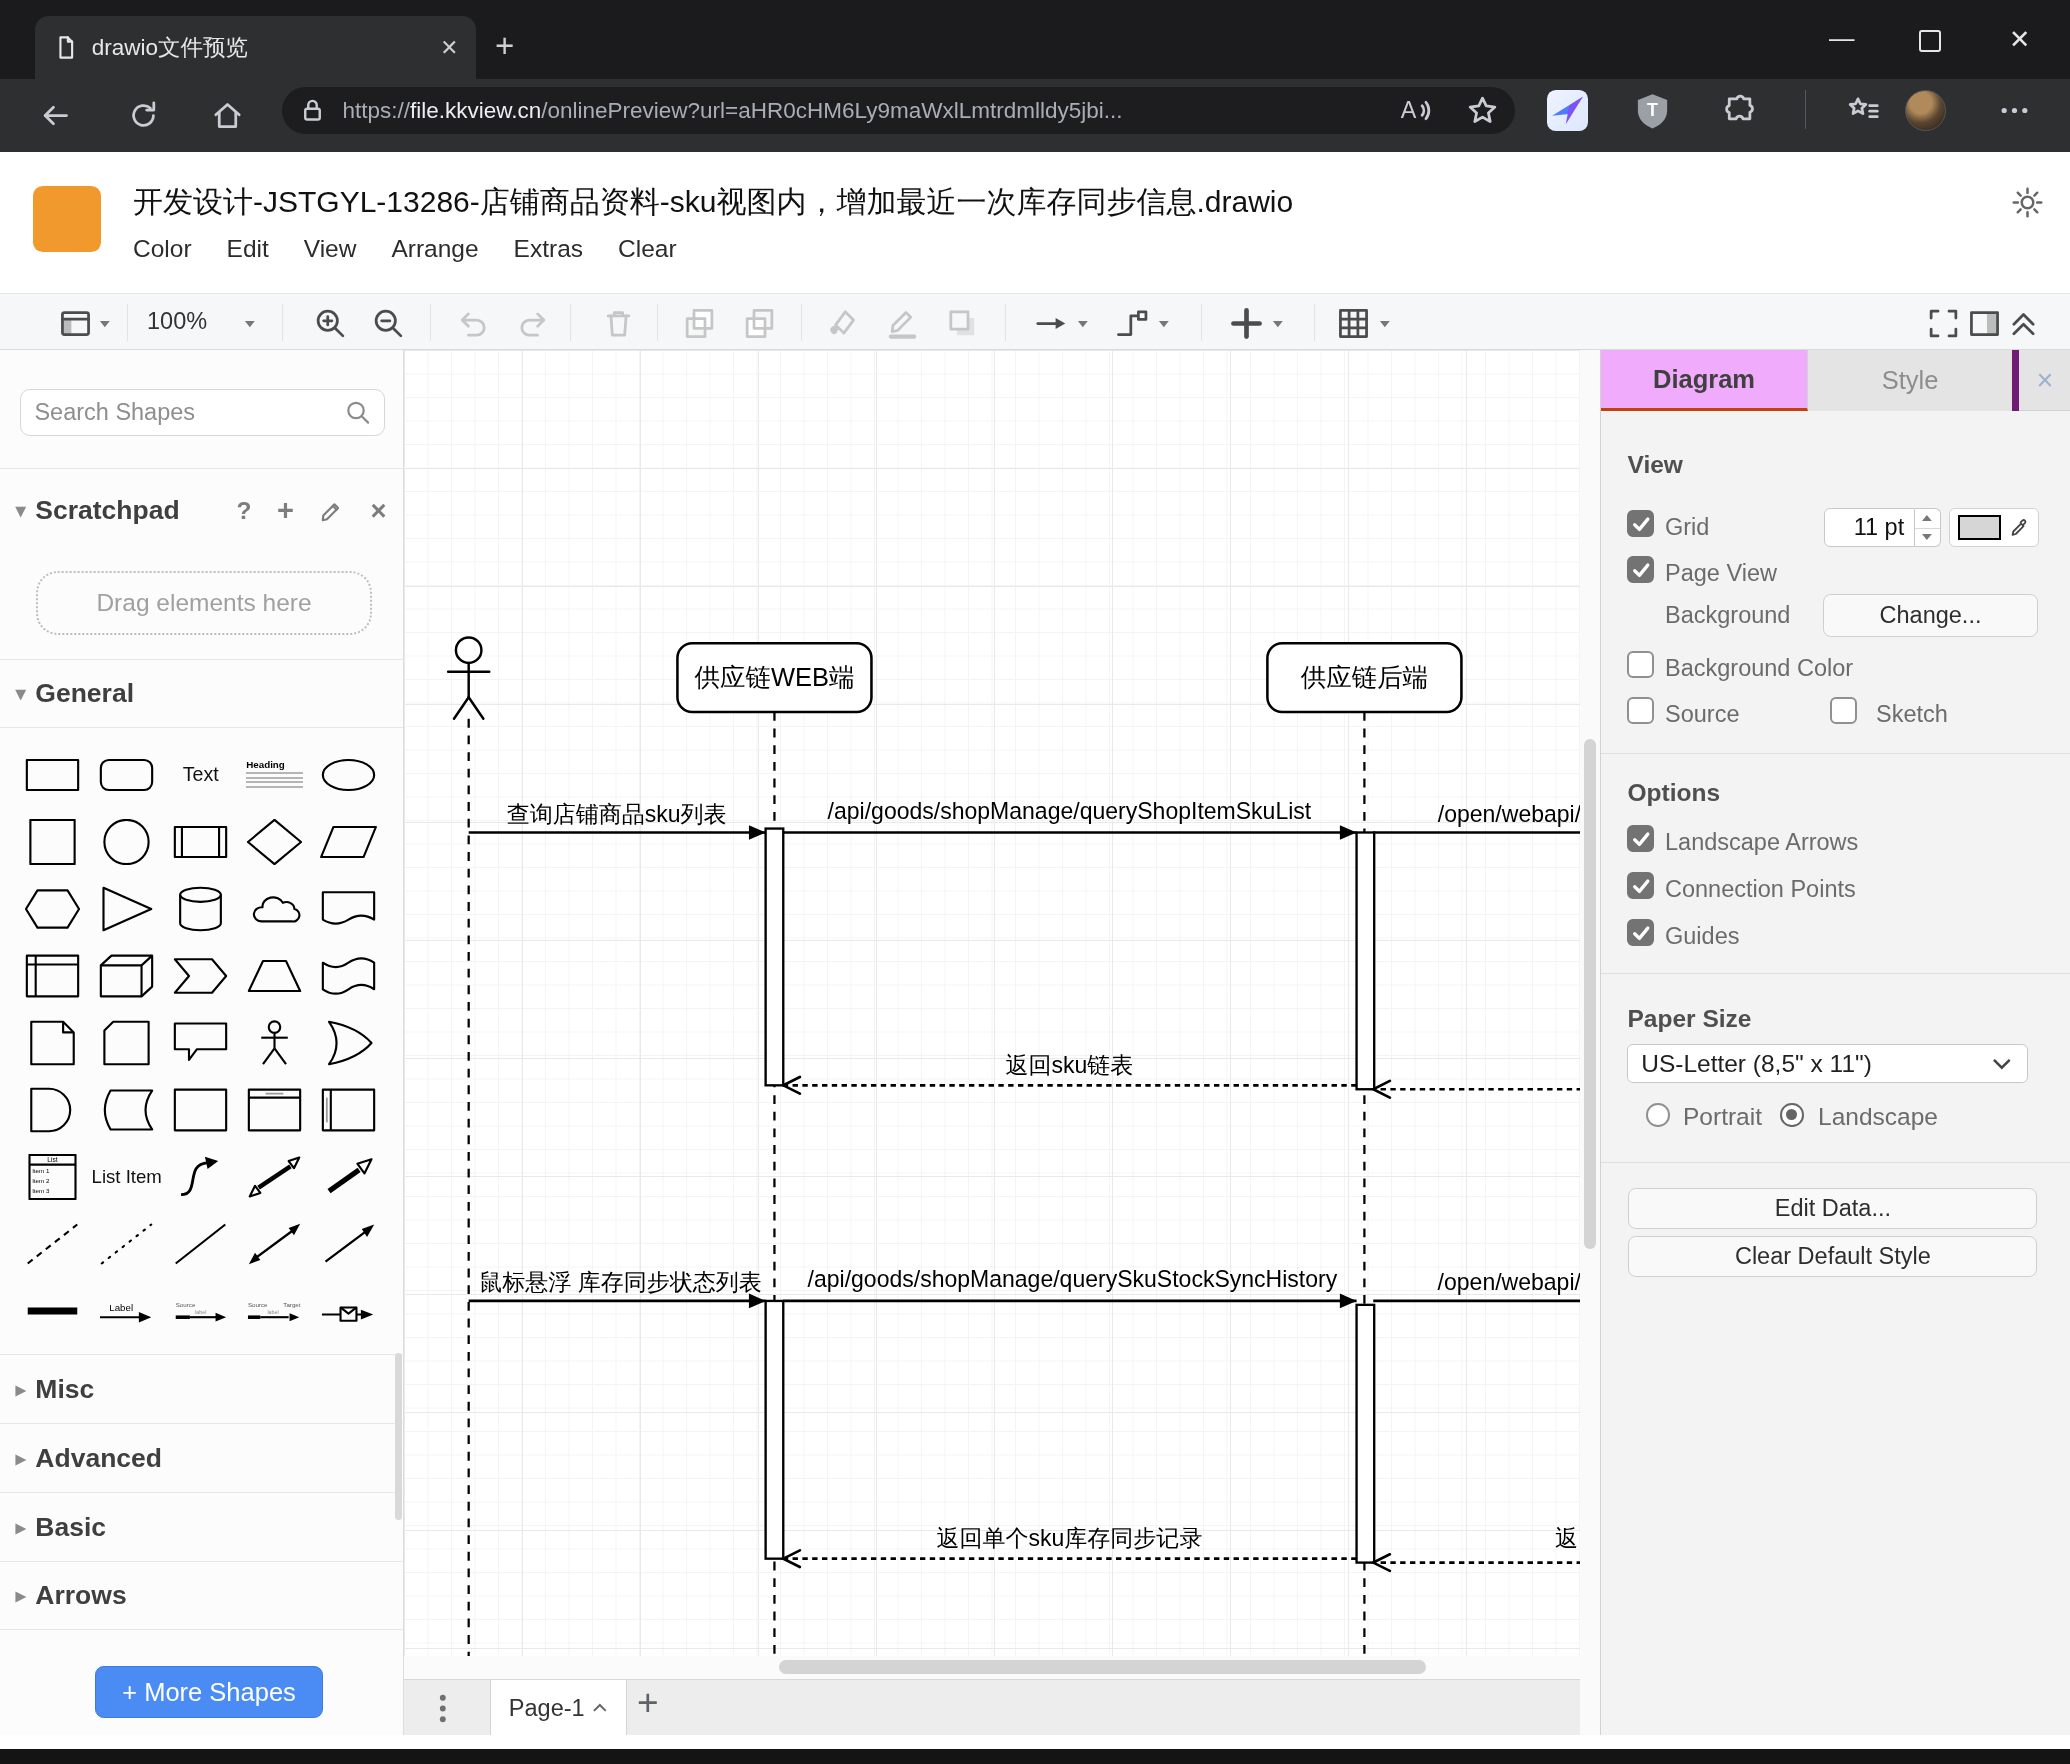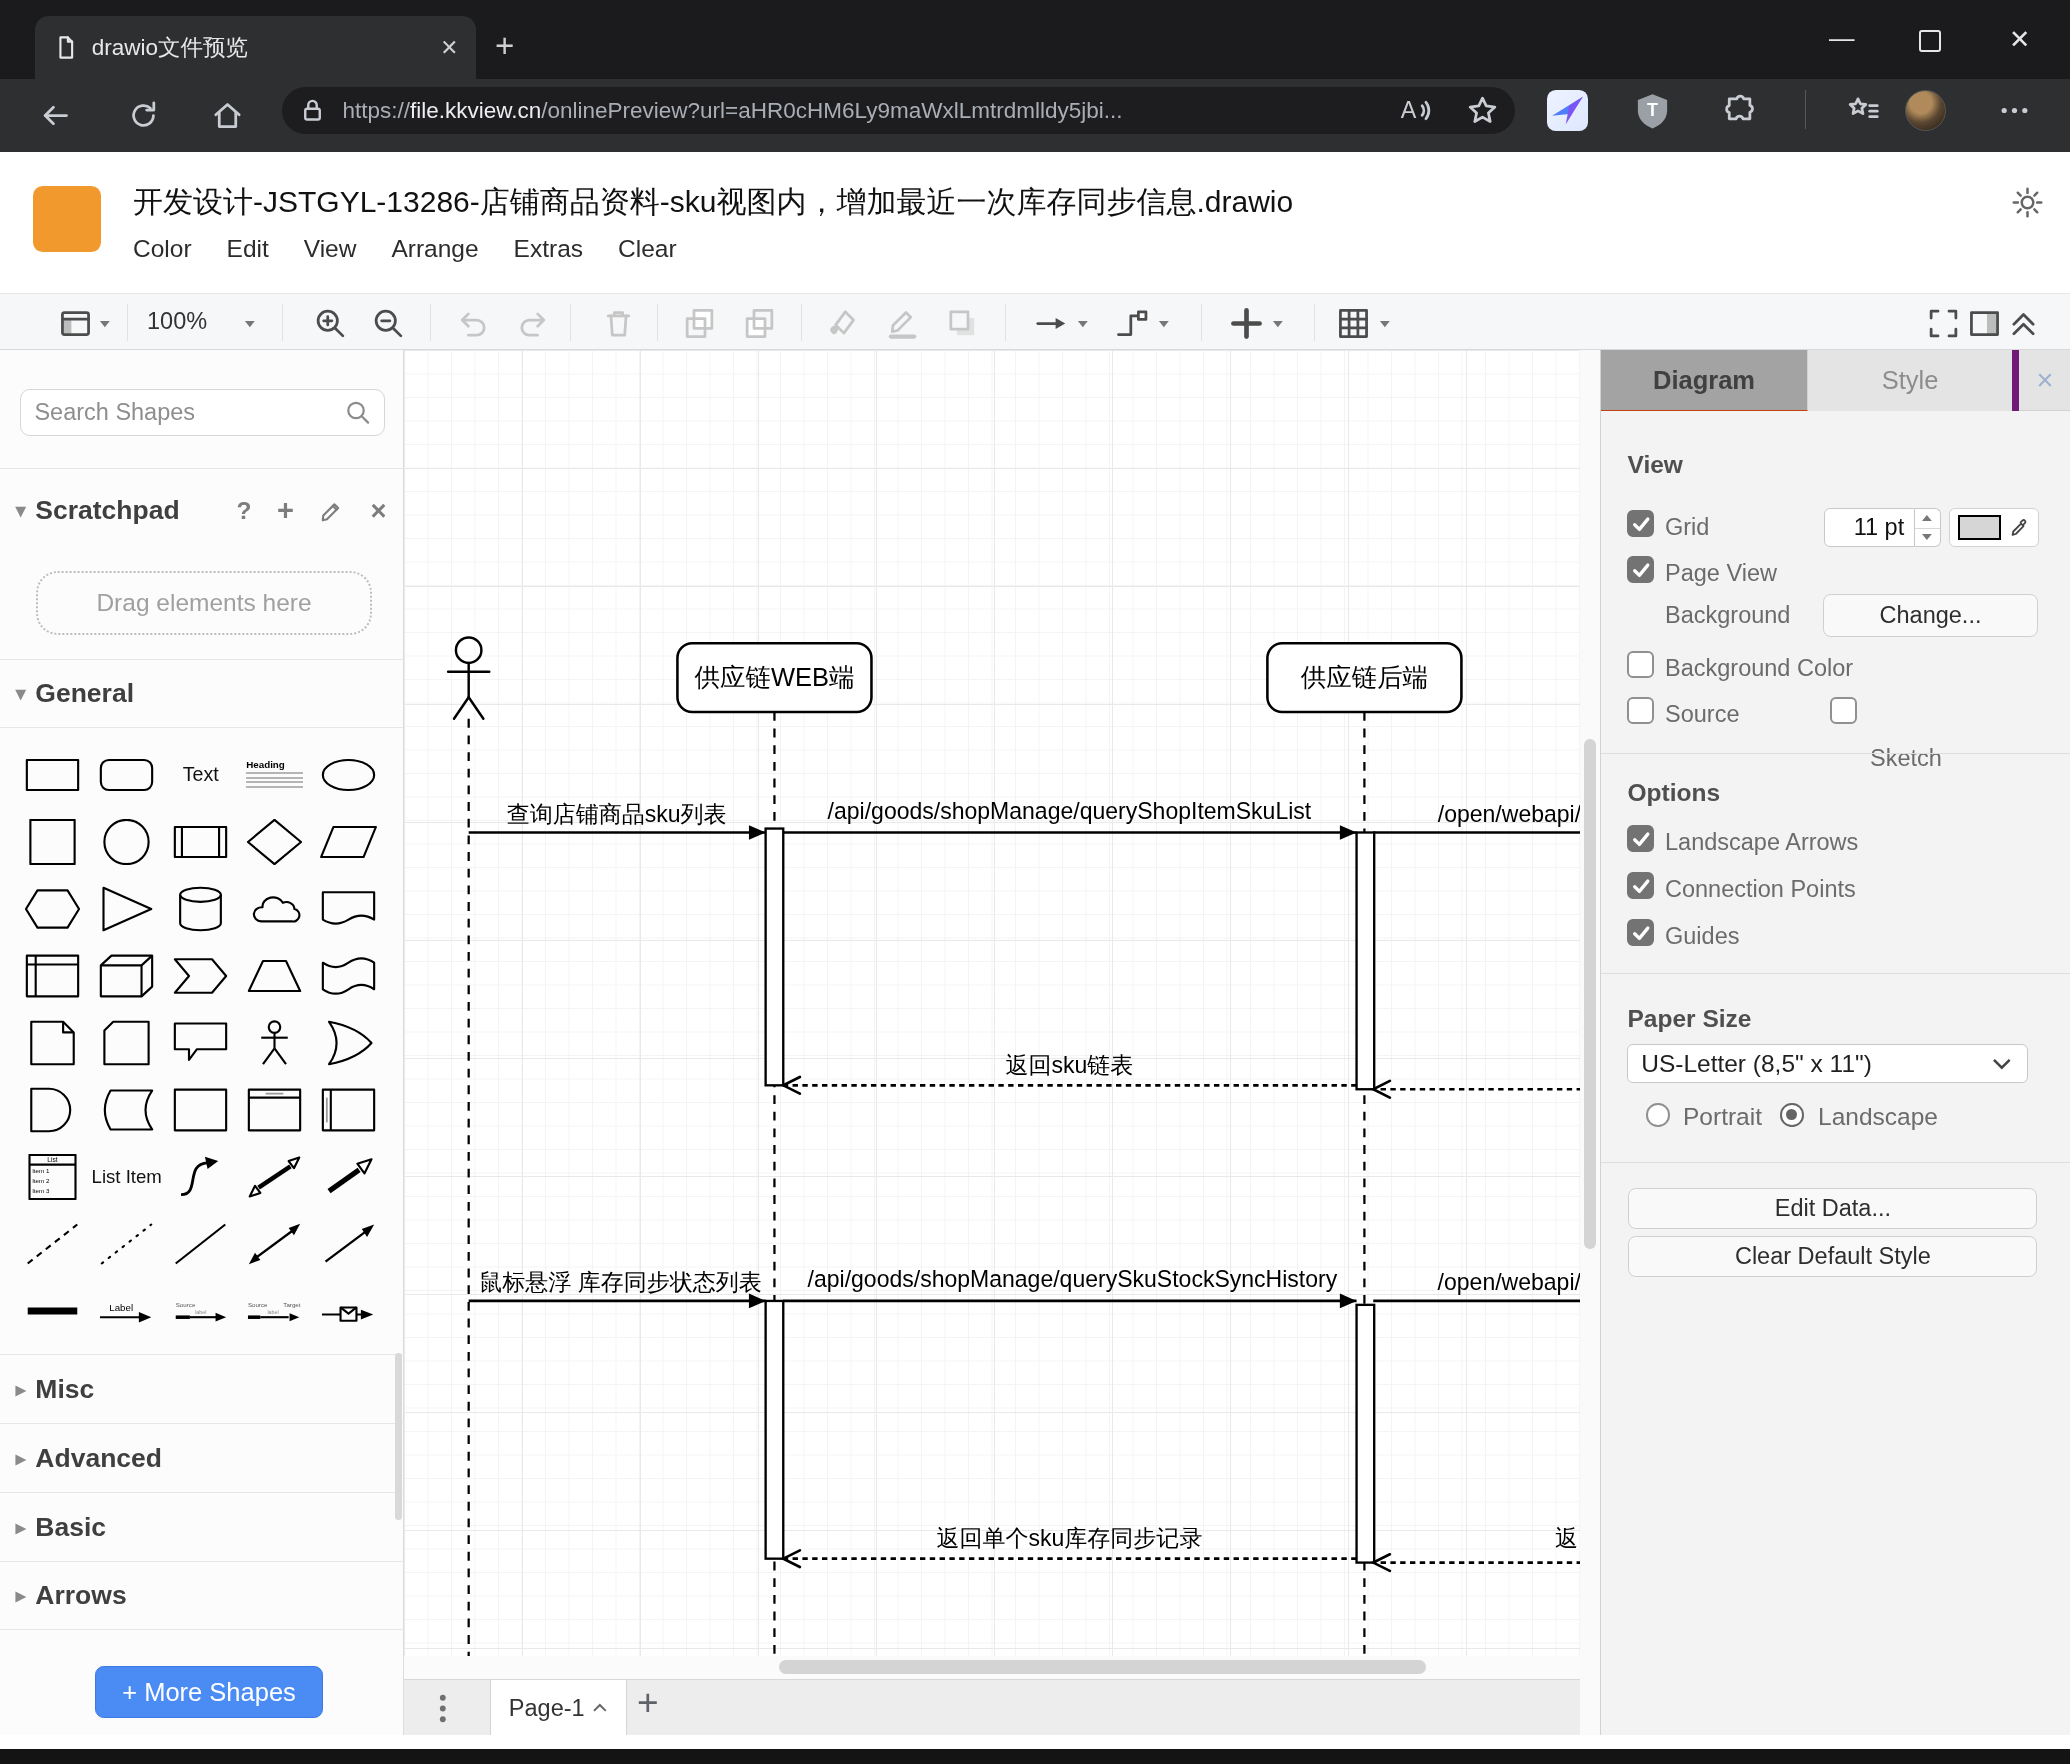--- a/index.html
+++ b/index.html
@@ -79,21 +79,21 @@
   
   #footer{left:404px;top:1679px;width:1176px;height:56px;background:#ededed;border-top:1px solid #d8d8d8;}
   #page-tab{position:absolute;left:86px;top:0;width:137px;height:56px;background:#fff;border-left:1px solid #d5d5d5;border-right:1px solid #d5d5d5;
             display:flex;align-items:center;justify-content:center;gap:7.8px;font-size:23.5px;color:#333;}
   #pages-menu{position:absolute;left:29px;top:9.8px;width:19.6px;height:37px;color:#6f6f6f;}
   #add-page{position:absolute;left:233px;top:2px;font-size:37px;font-weight:300;color:#5f6368;}
   
   #panel{left:1600px;top:350px;width:470px;height:1385px;background:#f3f3f3;border-left:1px solid #d2d2d2;}
   #ptabs{position:absolute;left:0;top:0;width:470px;height:61px;border-bottom:1px solid #d2d2d2;display:flex;}
   .ptab{height:61px;display:flex;align-items:center;justify-content:center;font-size:25.5px;}
-  #ptab-diagram{width:207px;background:#a3a3a3;border-right:1px solid #d2d2d2;color:#404040;font-weight:bold;border-bottom:1px solid #c2410c;margin-bottom:-1px;}
+  #ptab-diagram{width:207px;background:#f0abfc;border-right:1px solid #d2d2d2;color:#404040;font-weight:bold;border-bottom:3px solid #c2410c;margin-bottom:-1px;}
   #ptab-style{width:211px;background:#e4e4e4;color:#8d8d8d;border-right:7px solid #701a75;}
   #ptab-close{flex:1;background:#e4e4e4;color:#9db1cf;font-size:29px;display:flex;align-items:center;justify-content:center;}
   .phead{position:absolute;font-size:24.5px;font-weight:bold;color:#4f4f4f;}
   .plabel{position:absolute;font-size:23.5px;color:#6b6b6b;white-space:nowrap;}
   .cb{position:absolute;width:27.4px;height:27.4px;border-radius:5.9px;border:2.5px solid #909090;background:#fff;}
   .cb.checked{background:#737373;border-color:#737373;}
   .cb svg{position:absolute;left:1px;top:1px;}
   .radio{position:absolute;width:23.5px;height:23.5px;border-radius:50%;border:2.5px solid #909090;background:#fff;}
   .radio.selected{border-color:#666;}
   .radio.selected::after{content:"";position:absolute;left:3.9px;top:3.9px;width:10.8px;height:10.8px;border-radius:50%;background:#666;}
@@ -842,21 +842,21 @@
         </svg>
       </span>
     <span class="plabel" style="left:64px;top:210px;">Page View</span>
     <span class="plabel" style="left:64px;top:252px;">Background</span>
     <div class="pbtn" style="left:222px;top:244px;width:215px;height:43px;">Change...</div>
     <span class="cb" style="left:25.5px;top:301px;"></span>
     <span class="plabel" style="left:64px;top:305px;">Background Color</span>
     <span class="cb" style="left:25.5px;top:347px;"></span>
     <span class="plabel" style="left:64px;top:351px;">Source</span>
     <span class="cb" style="left:229px;top:347px;"></span>
-    <span class="plabel" style="left:269px;top:351px;margin-top:44px;">Sketch</span>
+    <span class="plabel" style="left:275px;top:351px;">Sketch</span>
     <div class="pdiv" style="top:403px;"></div>
     <div class="phead" style="left:26.5px;top:429px;">Options</div>
     <div id="options-rows">
         <span class="cb checked" style="left:25.5px;top:475px;">
           <svg viewBox="0 0 24 24" width="22.5" height="22.5">
             <path d="M5 12.5 L10 17.5 L19 6.5" stroke="#fff" stroke-width="3.5" fill="none" stroke-linecap="round" stroke-linejoin="round"></path>
           </svg>
         </span>
           <span class="plabel" style="left:64px;top:479px;">Landscape Arrows</span>
         <span class="cb checked" style="left:25.5px;top:522px;">

